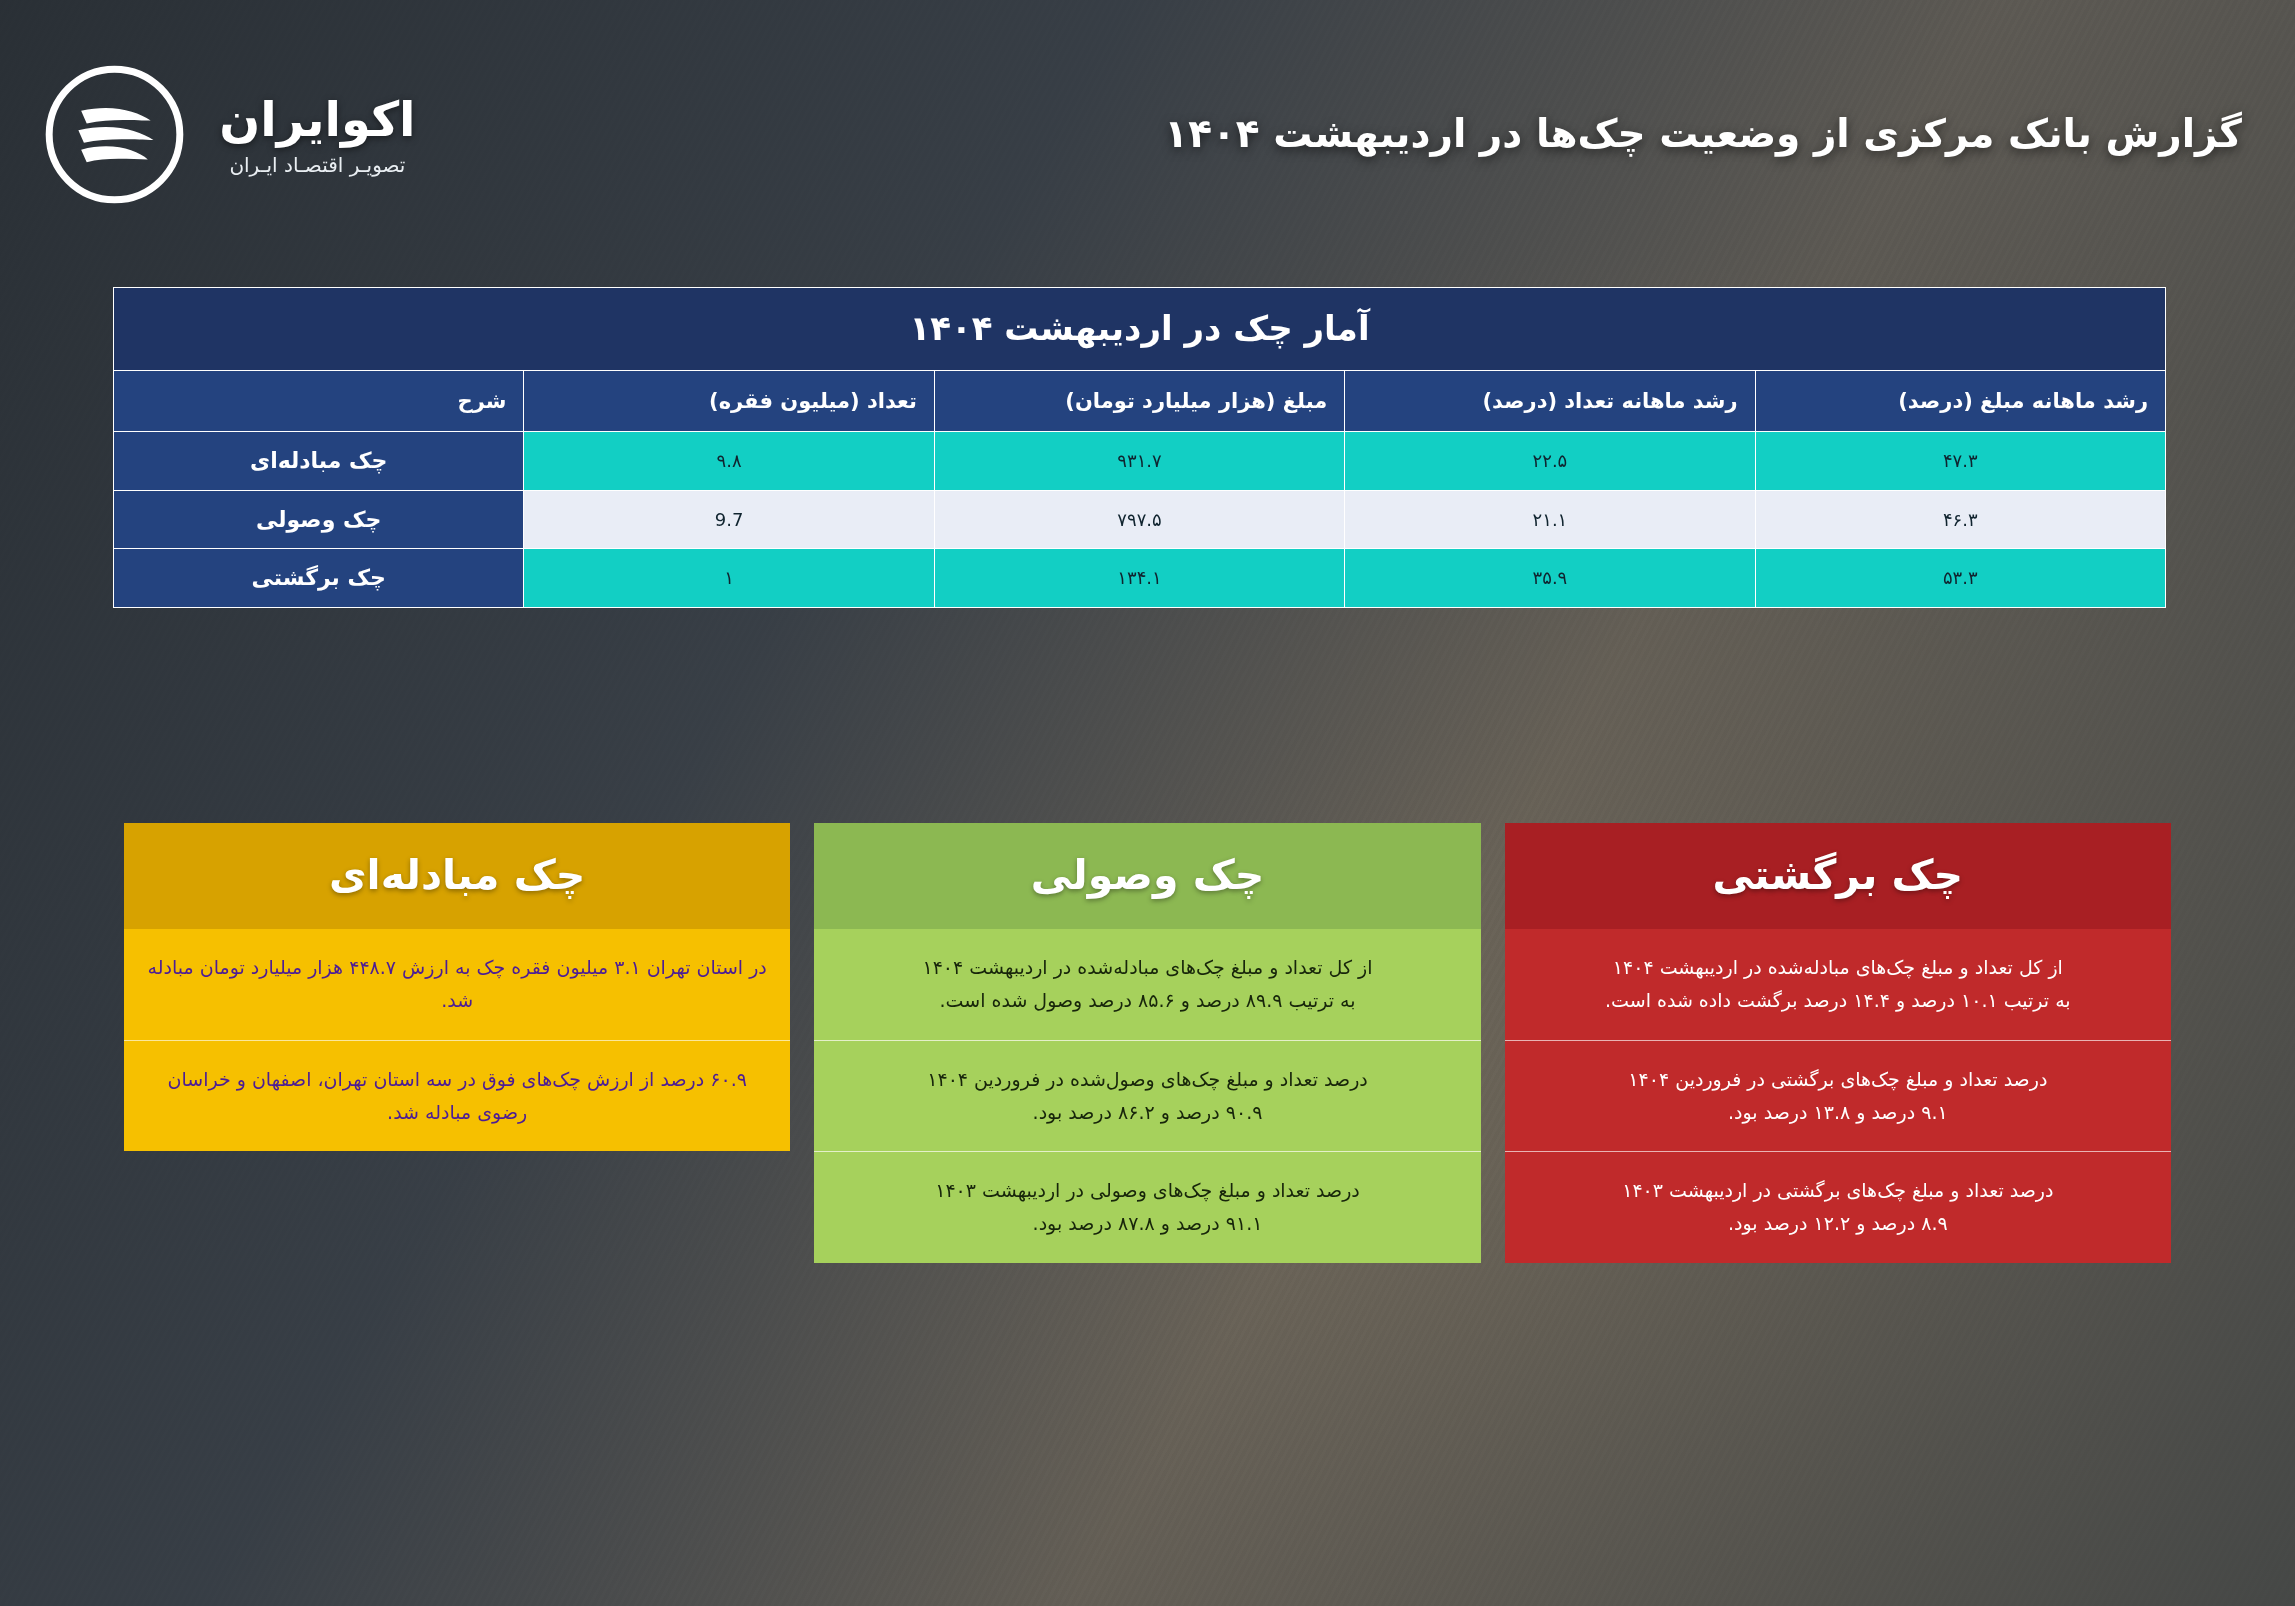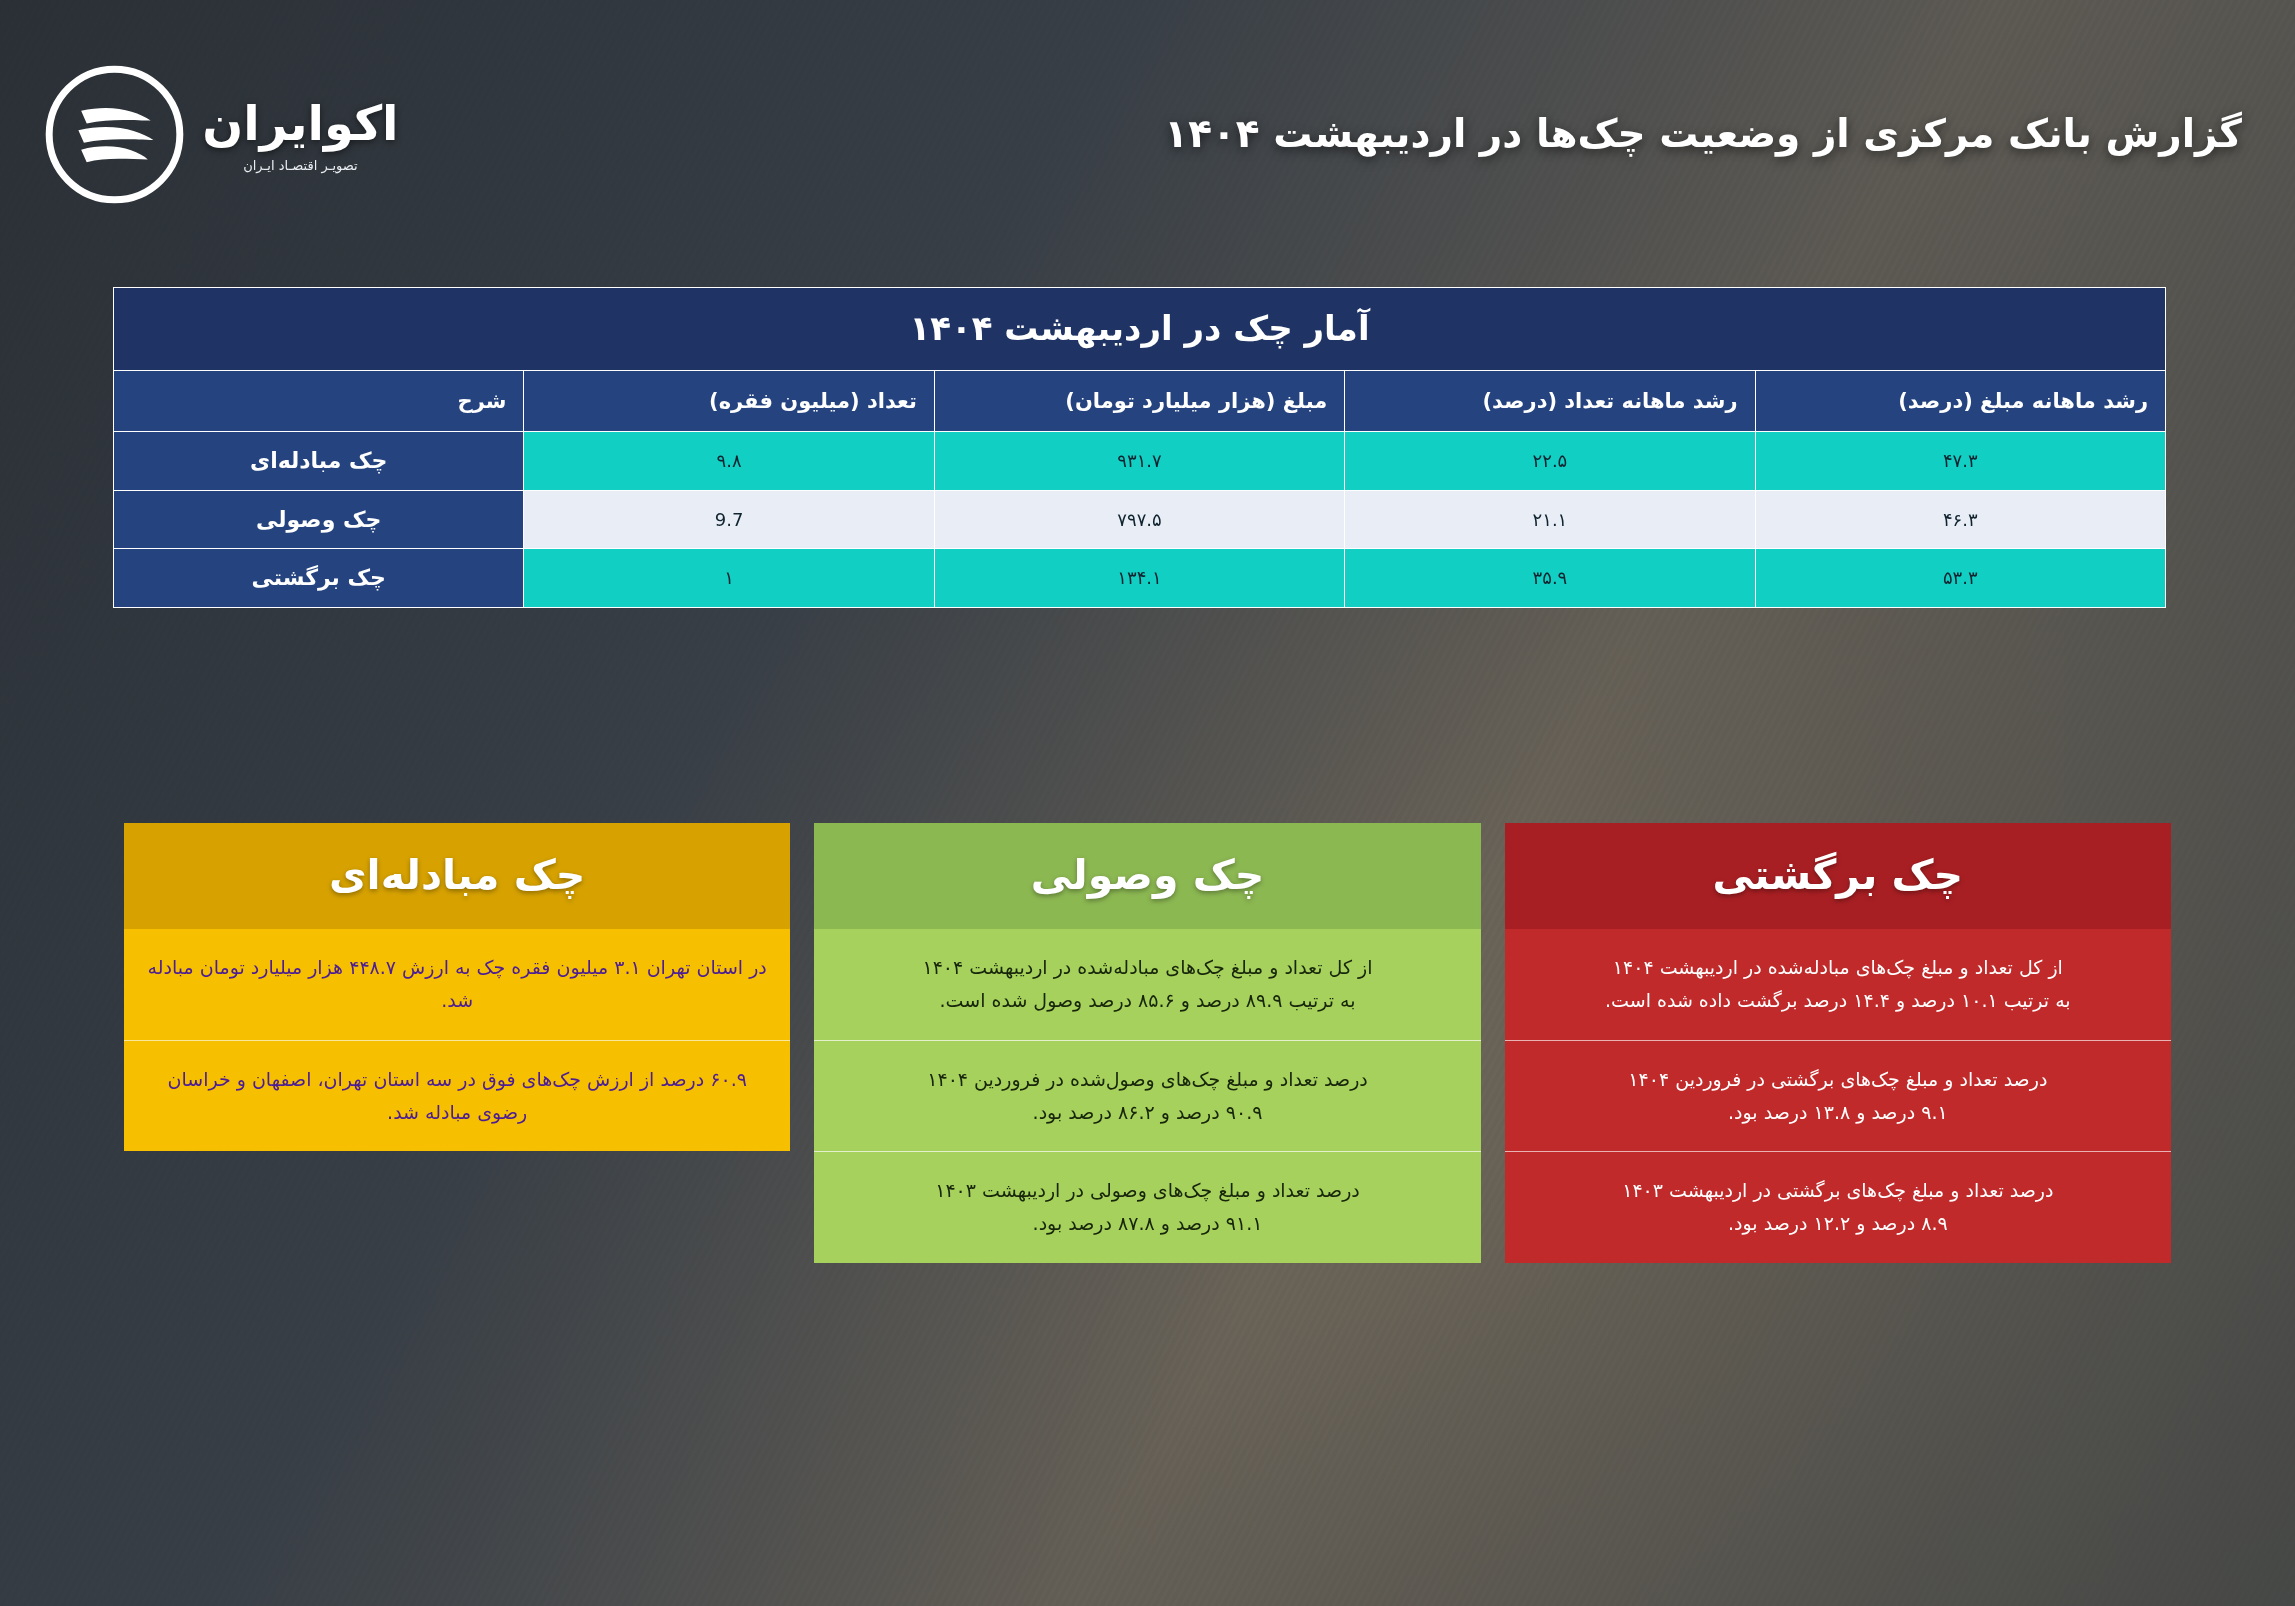--- a/index.html
+++ b/index.html
@@ -28,27 +28,27 @@
     color: #ffffff;
     font-size: 39px;
     font-weight: bold;
     line-height: 1.45;
     text-align: right;
     text-shadow: 0 2.9px 10.5px rgba(0,0,0,0.55);
     max-width: 1196px;
     direction: rtl;
   }
   #brand { display: flex; align-items: center; gap: 16.3px; direction: rtl; }
-  #brand-text { text-align: center; }
+  #brand-text { text-align: center; margin-left: 17px; }
   #brand-name {
     color: #ffffff; font-size: 48px; font-weight: bold; letter-spacing: 1.9px;
     text-shadow: 0 1.9px 7.7px rgba(0,0,0,0.5);
   }
   #brand-sub {
-    color: #e9eef2; font-size: 13px; letter-spacing: 4.8px; margin-top: 6.7px;
+    color: #e9eef2; font-size: 20px; letter-spacing: 4.8px; margin-top: 6.7px;
   }
   #brand-mark { width: 143px; height: 139px; flex: 0 0 143px; }
 
   
   #table-wrap {
     position: absolute; top: 287px; right: 129px; left: 113px;
   }
   table.stats { width: 100%; border-collapse: collapse; table-layout: fixed; direction: rtl; }
   table.stats caption {
     background: #1f3464;

